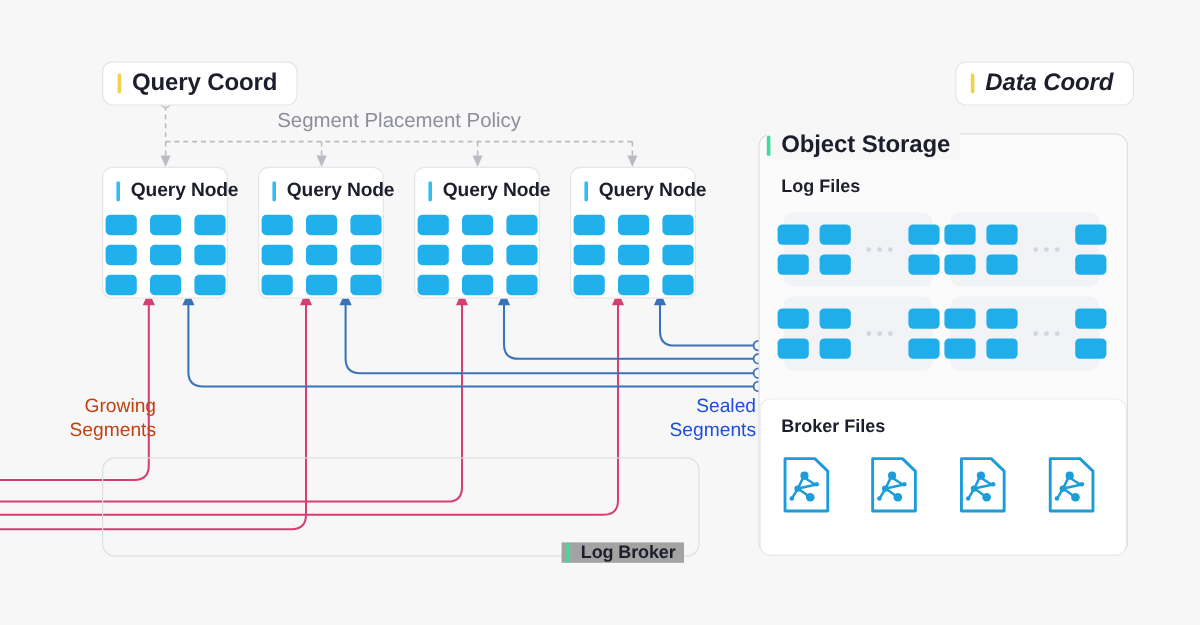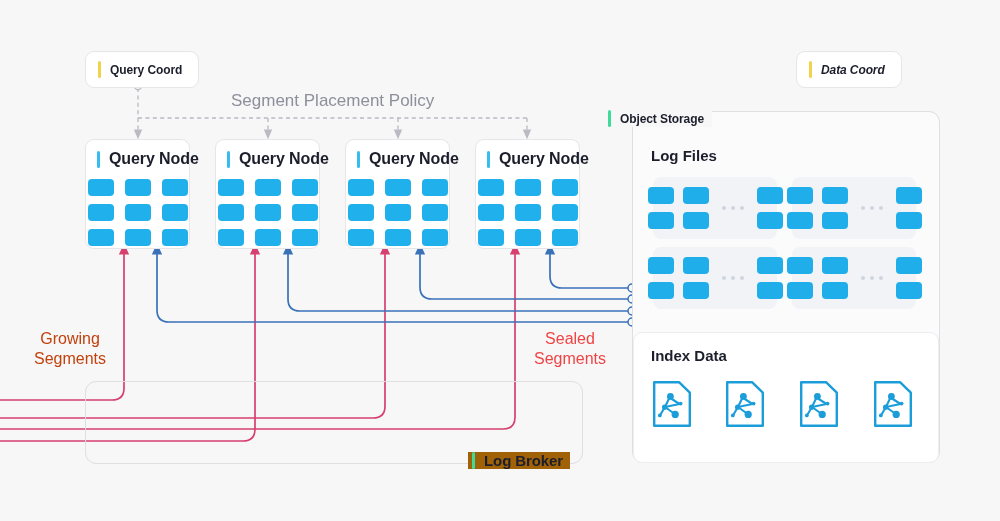--- a/index.html
+++ b/index.html
@@ -26,21 +26,21 @@
     position:absolute;
     background:transparent;
     border:1px solid #dedee3;
     border-radius:11px;
     box-sizing:border-box;
   }
 
   
   .titled{
     display:flex;align-items:center;
-    font-size:12px;font-weight:700;color:#1c1e2b;
+    font-size:20px;font-weight:700;color:#1c1e2b;
     letter-spacing:-0.1px;white-space:nowrap;
   }
   .accent{
     display:inline-block;
     width:3px;height:17px;border-radius:2px;
     margin-right:9px;flex:0 0 auto;
   }
   .accent.yellow{background:#f2d24b;}
   .accent.blue{background:#35bdf0;}
   .accent.green{background:#3ddc9a;}
@@ -77,29 +77,29 @@
   .lf-sq{width:26px;height:17px;background:#1faeea;border-radius:4px;}
   .lf-dots{display:flex;gap:5px;align-items:center;padding:0 4px;}
   .lf-dot{width:4px;height:4px;border-radius:50%;background:#cfd6e0;}
 
   #index-files-panel{
     position:absolute;background:#ffffff;border:1px solid #ececf1;border-radius:9px;box-sizing:border-box;
   }
   .idxfile{position:absolute;}
 
   
-  .flabel{position:absolute;text-align:center;line-height:1.28;font-size:16px;}
+  .flabel{position:absolute;text-align:right;line-height:1.28;font-size:16px;}
   #label-growing{color:#c2410c;}
-  #label-sealed{color:#ef4444;}
+  #label-sealed{color:#1d4ed8;}
   #label-policy{color:#8d8f9a;font-size:17px;white-space:nowrap;}
 
   
   #log-broker-title{
     position:absolute;
-    background:#a16207;
+    background:#a3a3a3;
     padding:0 7px 0 4px;
     display:flex;align-items:center;
   }
   #log-broker-title .titled{font-size:15px;}
   #object-storage-title{
     position:absolute;
     background:#f7f7f8;
     padding:0 8px 0 0px;
     display:flex;align-items:center;
   }
@@ -257,21 +257,21 @@
   <div class="card-plain" id="log-broker" style="left:85px;top:381px;width:498px;height:83px;"></div>
   <div id="log-broker-title" style="left:468px;top:452px;">
     <span class="titled">
       <i class="accent green"></i>
       <span>Log Broker</span>
     </span>
   </div>
 
   <div class="card-plain" id="object-storage" style="left:632px;top:111px;width:308px;height:352px;"></div>
 
-  <div id="object-storage-title" style="left:608px;top:110px;">
+  <div id="object-storage-title" style="left:639px;top:110px;">
     <span class="titled">
       <i class="accent green"></i>
       <span>Object Storage</span>
     </span>
   </div>
 
   <div class="section-label" style="left:651px;top:147px;text-align:right;">Log Files</div>
 
   <div class="logfile-block" style="left:653px;top:177px;width:124px;height:62px;">
     <div class="lf-cols">
@@ -356,21 +356,21 @@
       </div>
       <div class="lf-col">
         <i class="lf-sq"></i>
         <i class="lf-sq"></i>
       </div>
     </div>
   </div>
 
   <div id="index-files-panel" style="left:633px;top:332px;width:306px;height:131px;"></div>
 
-  <div class="section-label" style="left:651px;top:347px;">Index Data</div>
+  <div class="section-label" style="left:651px;top:347px;">Broker Files</div>
 
   <div class="idxfile" style="left:652px;top:380px;">
     <svg width="40" height="48" viewBox="0 0 40 48">
       <path d="M2.2,2.2 L27,2.2 L37.8,12.6 L37.8,45.8 L2.2,45.8 Z" fill="none" stroke="#1b9dd9" stroke-width="2.4" stroke-linejoin="round"></path>
       <g stroke="#1b9dd9" stroke-width="2.1" fill="none" stroke-linecap="round">
         <path d="M17.5,17.5 L13,27"></path>
         <path d="M17.5,17.5 L27.5,24"></path>
         <path d="M13,27 L8.5,34.5"></path>
         <path d="M13,27 L22,33.5"></path>
         <path d="M13,27 L27.5,24"></path>

